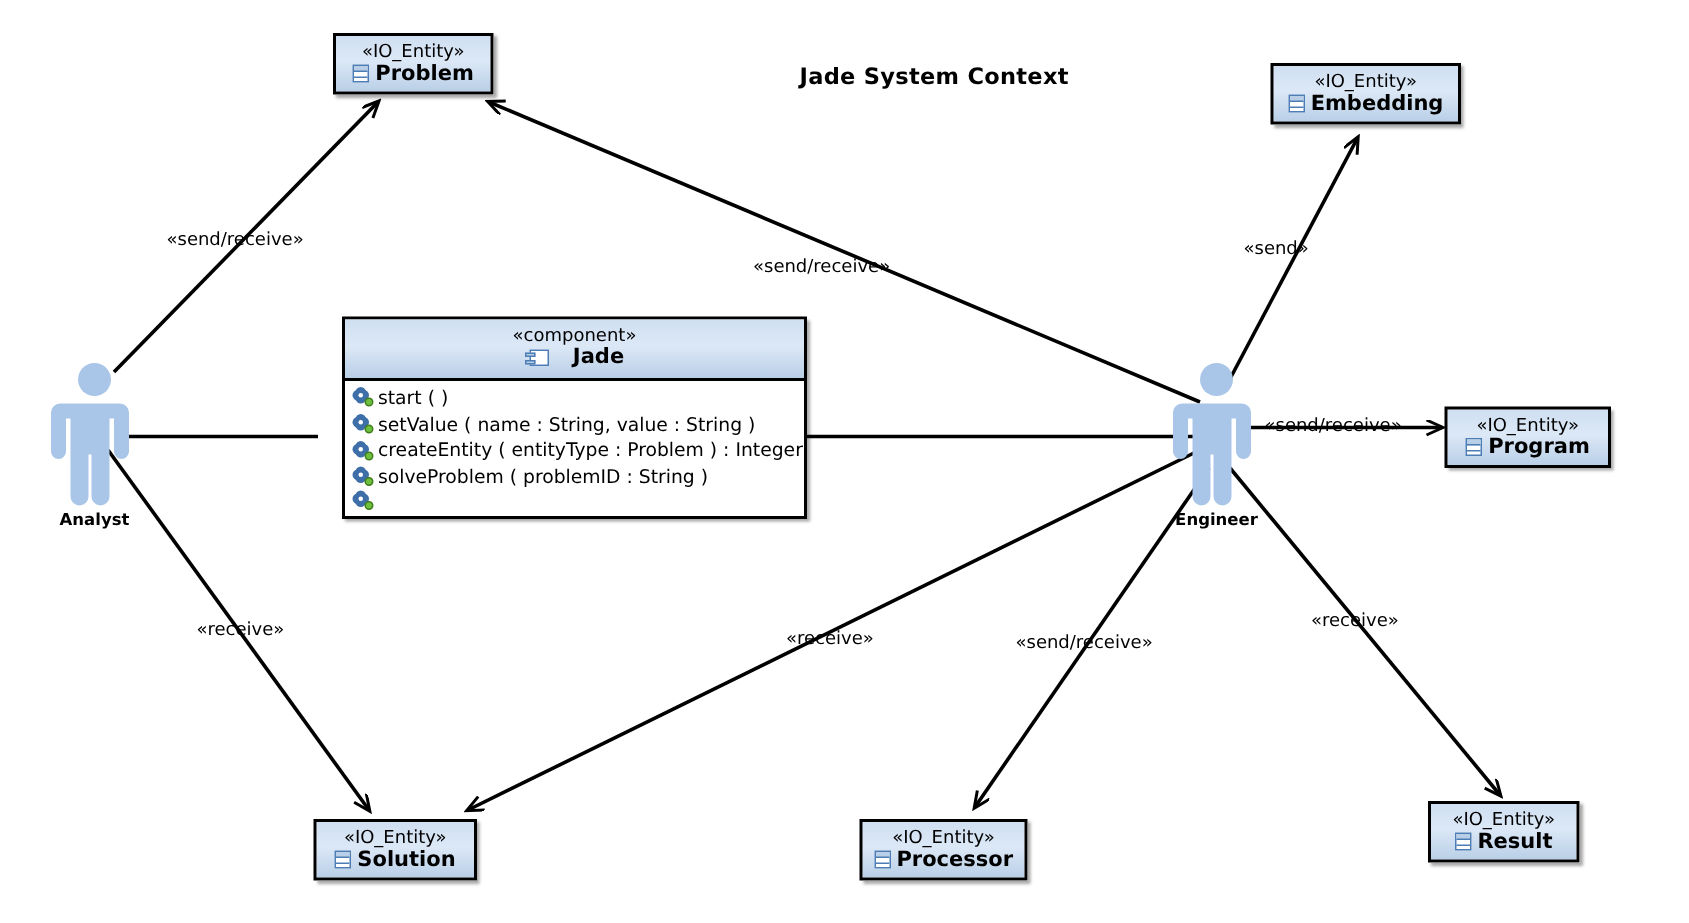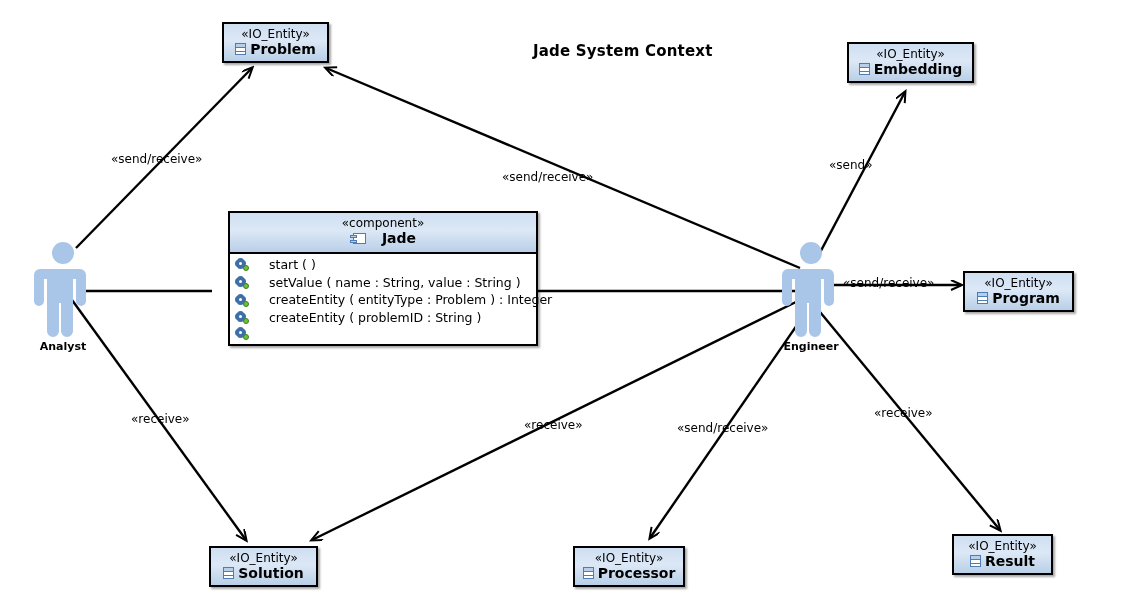--- a/index.html
+++ b/index.html
@@ -150,21 +150,21 @@
   .comp-icon::before { top: 1px; }
   .comp-icon::after  { top: 6px; }
 
   .component .comp-body {
     padding: 3px 6px 4px 6px;
     background: #ffffff;
   }
   .method-row {
     display: flex;
     align-items: center;
-    gap: 20px;
+    gap: 3px;
     font-size: 12.5px;
     color: #000000;
     line-height: 1.33;
     white-space: nowrap;
     padding: 0.5px 0;
   }
   
   .method-icon {
     position: relative;
     width: 13px;
@@ -335,21 +335,21 @@
             <span class="gear"></span>
             <span class="dot"></span>
           </span>
         <span>createEntity ( entityType : Problem ) : Integer</span>
       </div>
       <div class="method-row">
         <span class="method-icon">
             <span class="gear"></span>
             <span class="dot"></span>
           </span>
-        <span>createEntity ( problemID : String )</span>
+        <span>solveProblem ( problemID : String )</span>
       </div>
       <div class="method-row">
         <span class="method-icon">
             <span class="gear"></span>
             <span class="dot"></span>
           </span>
       </div>
     </div>
   </div>
 

